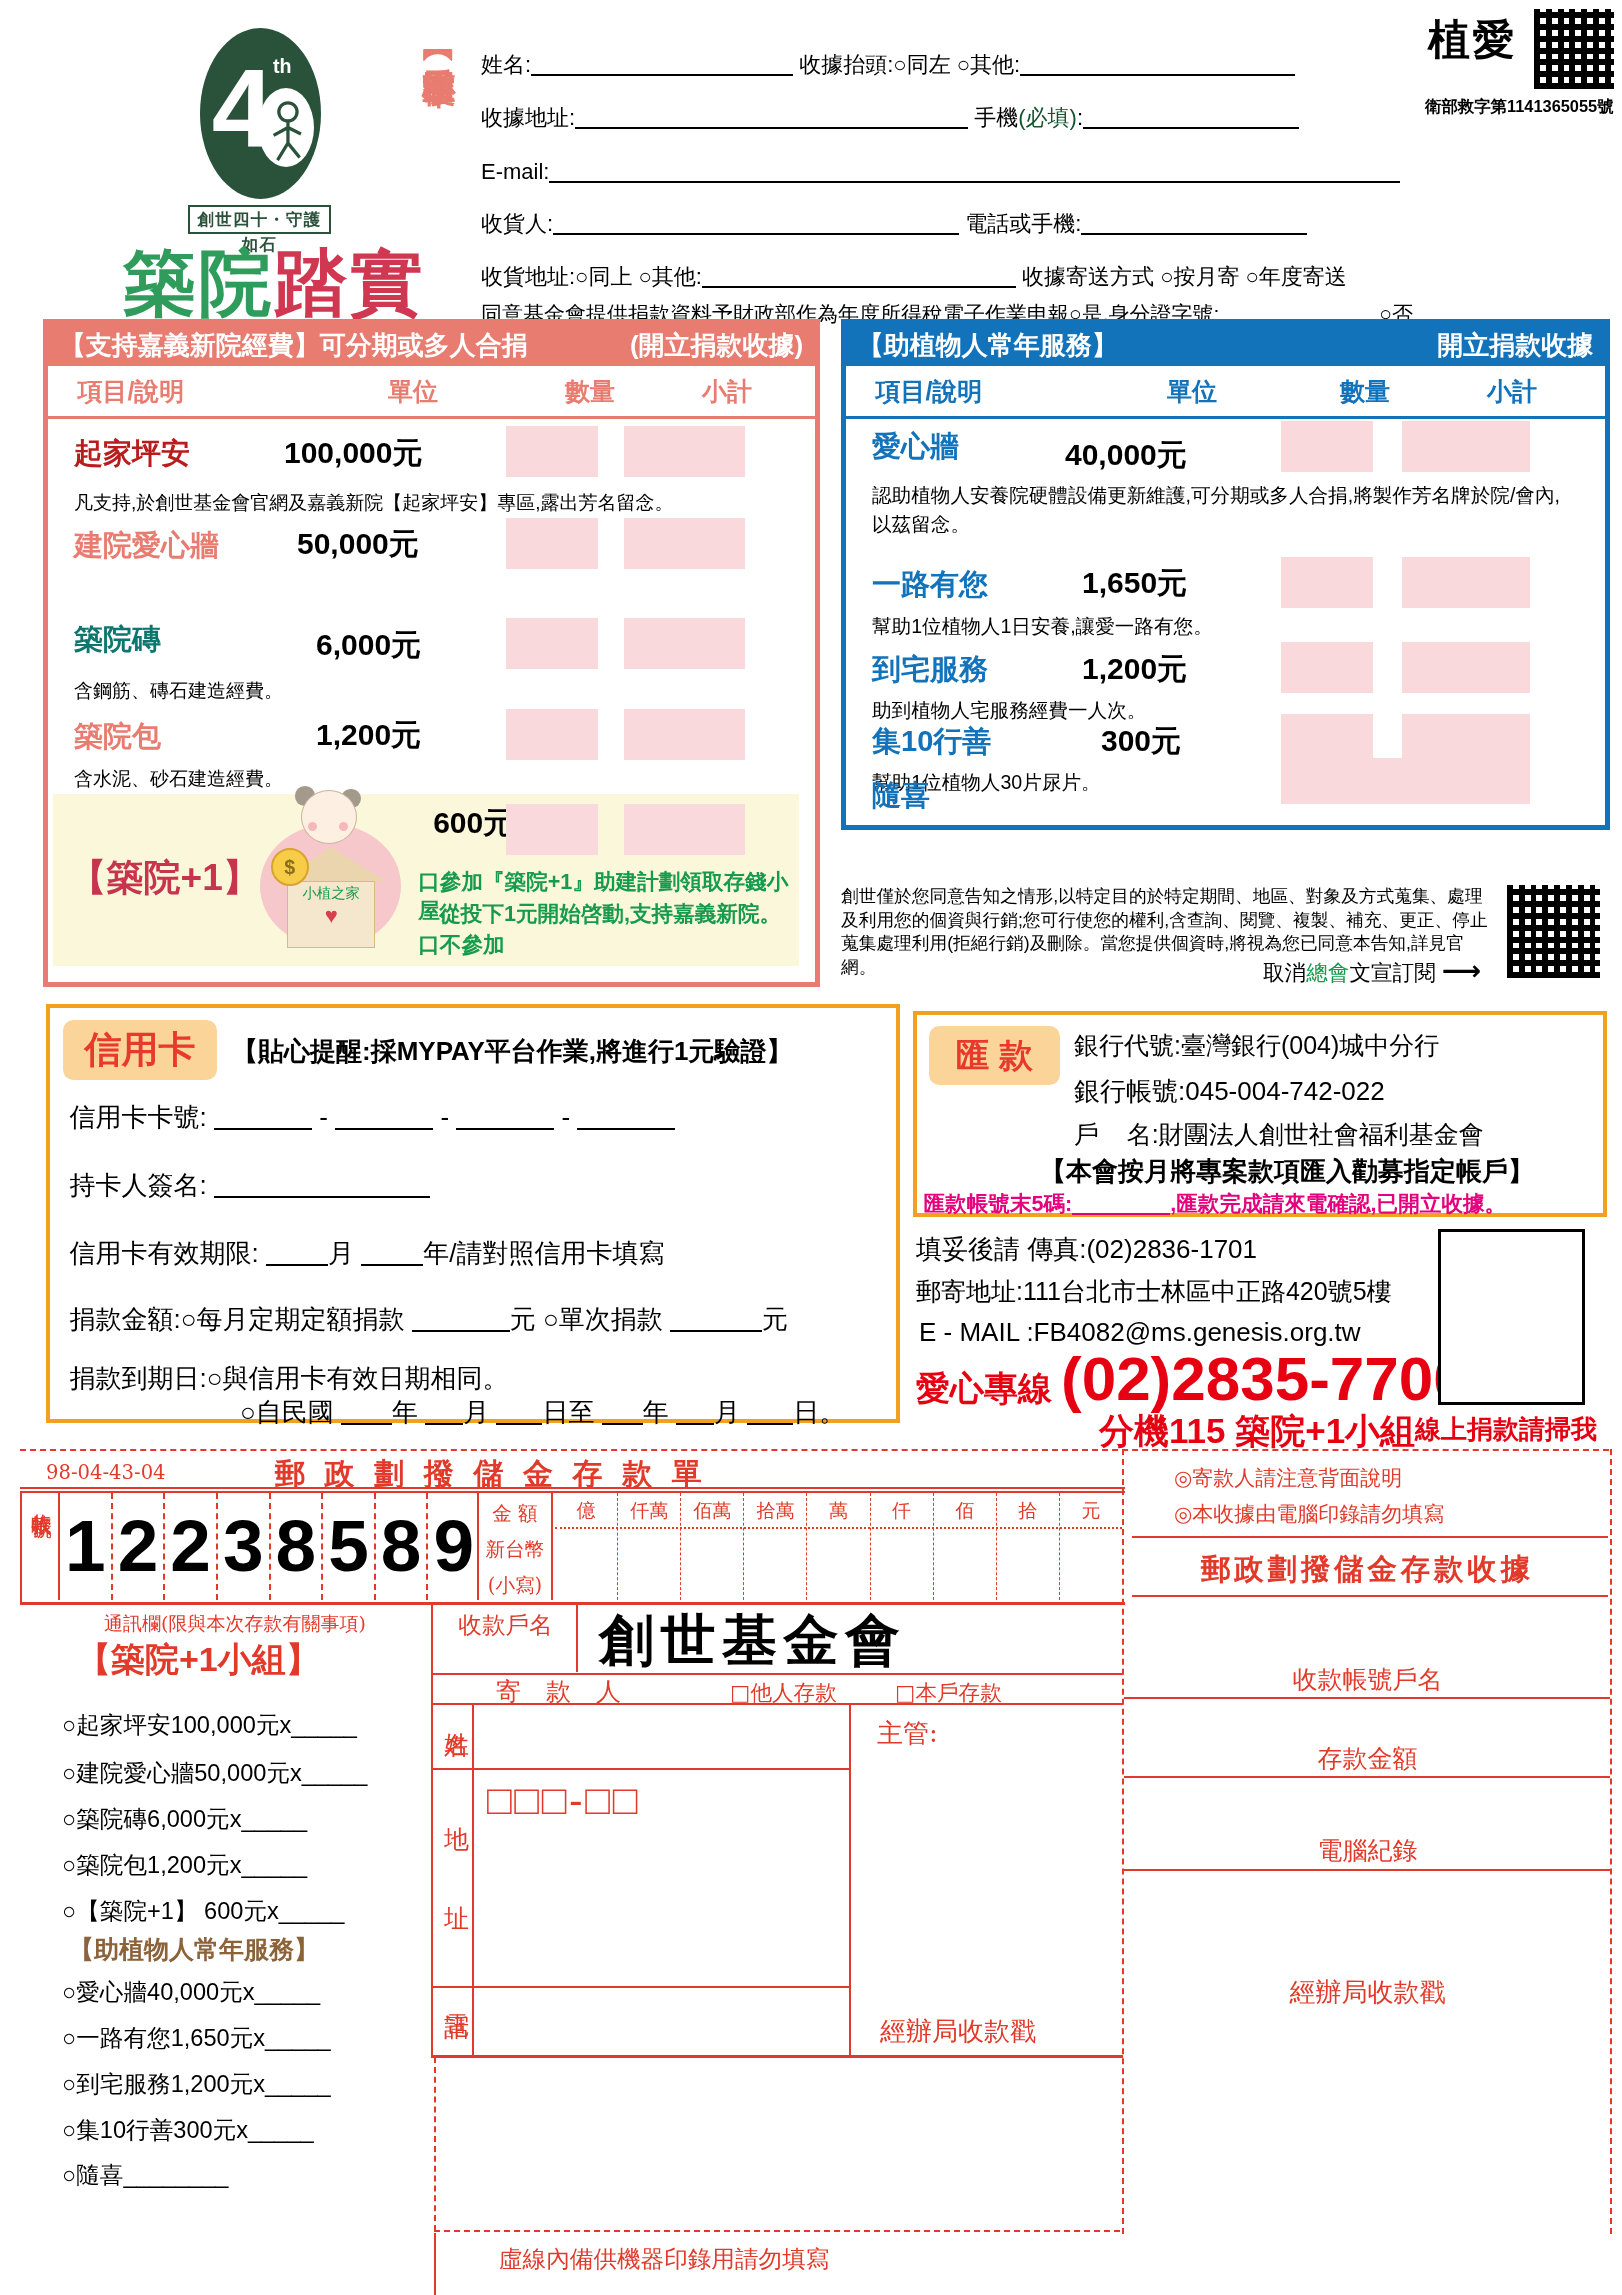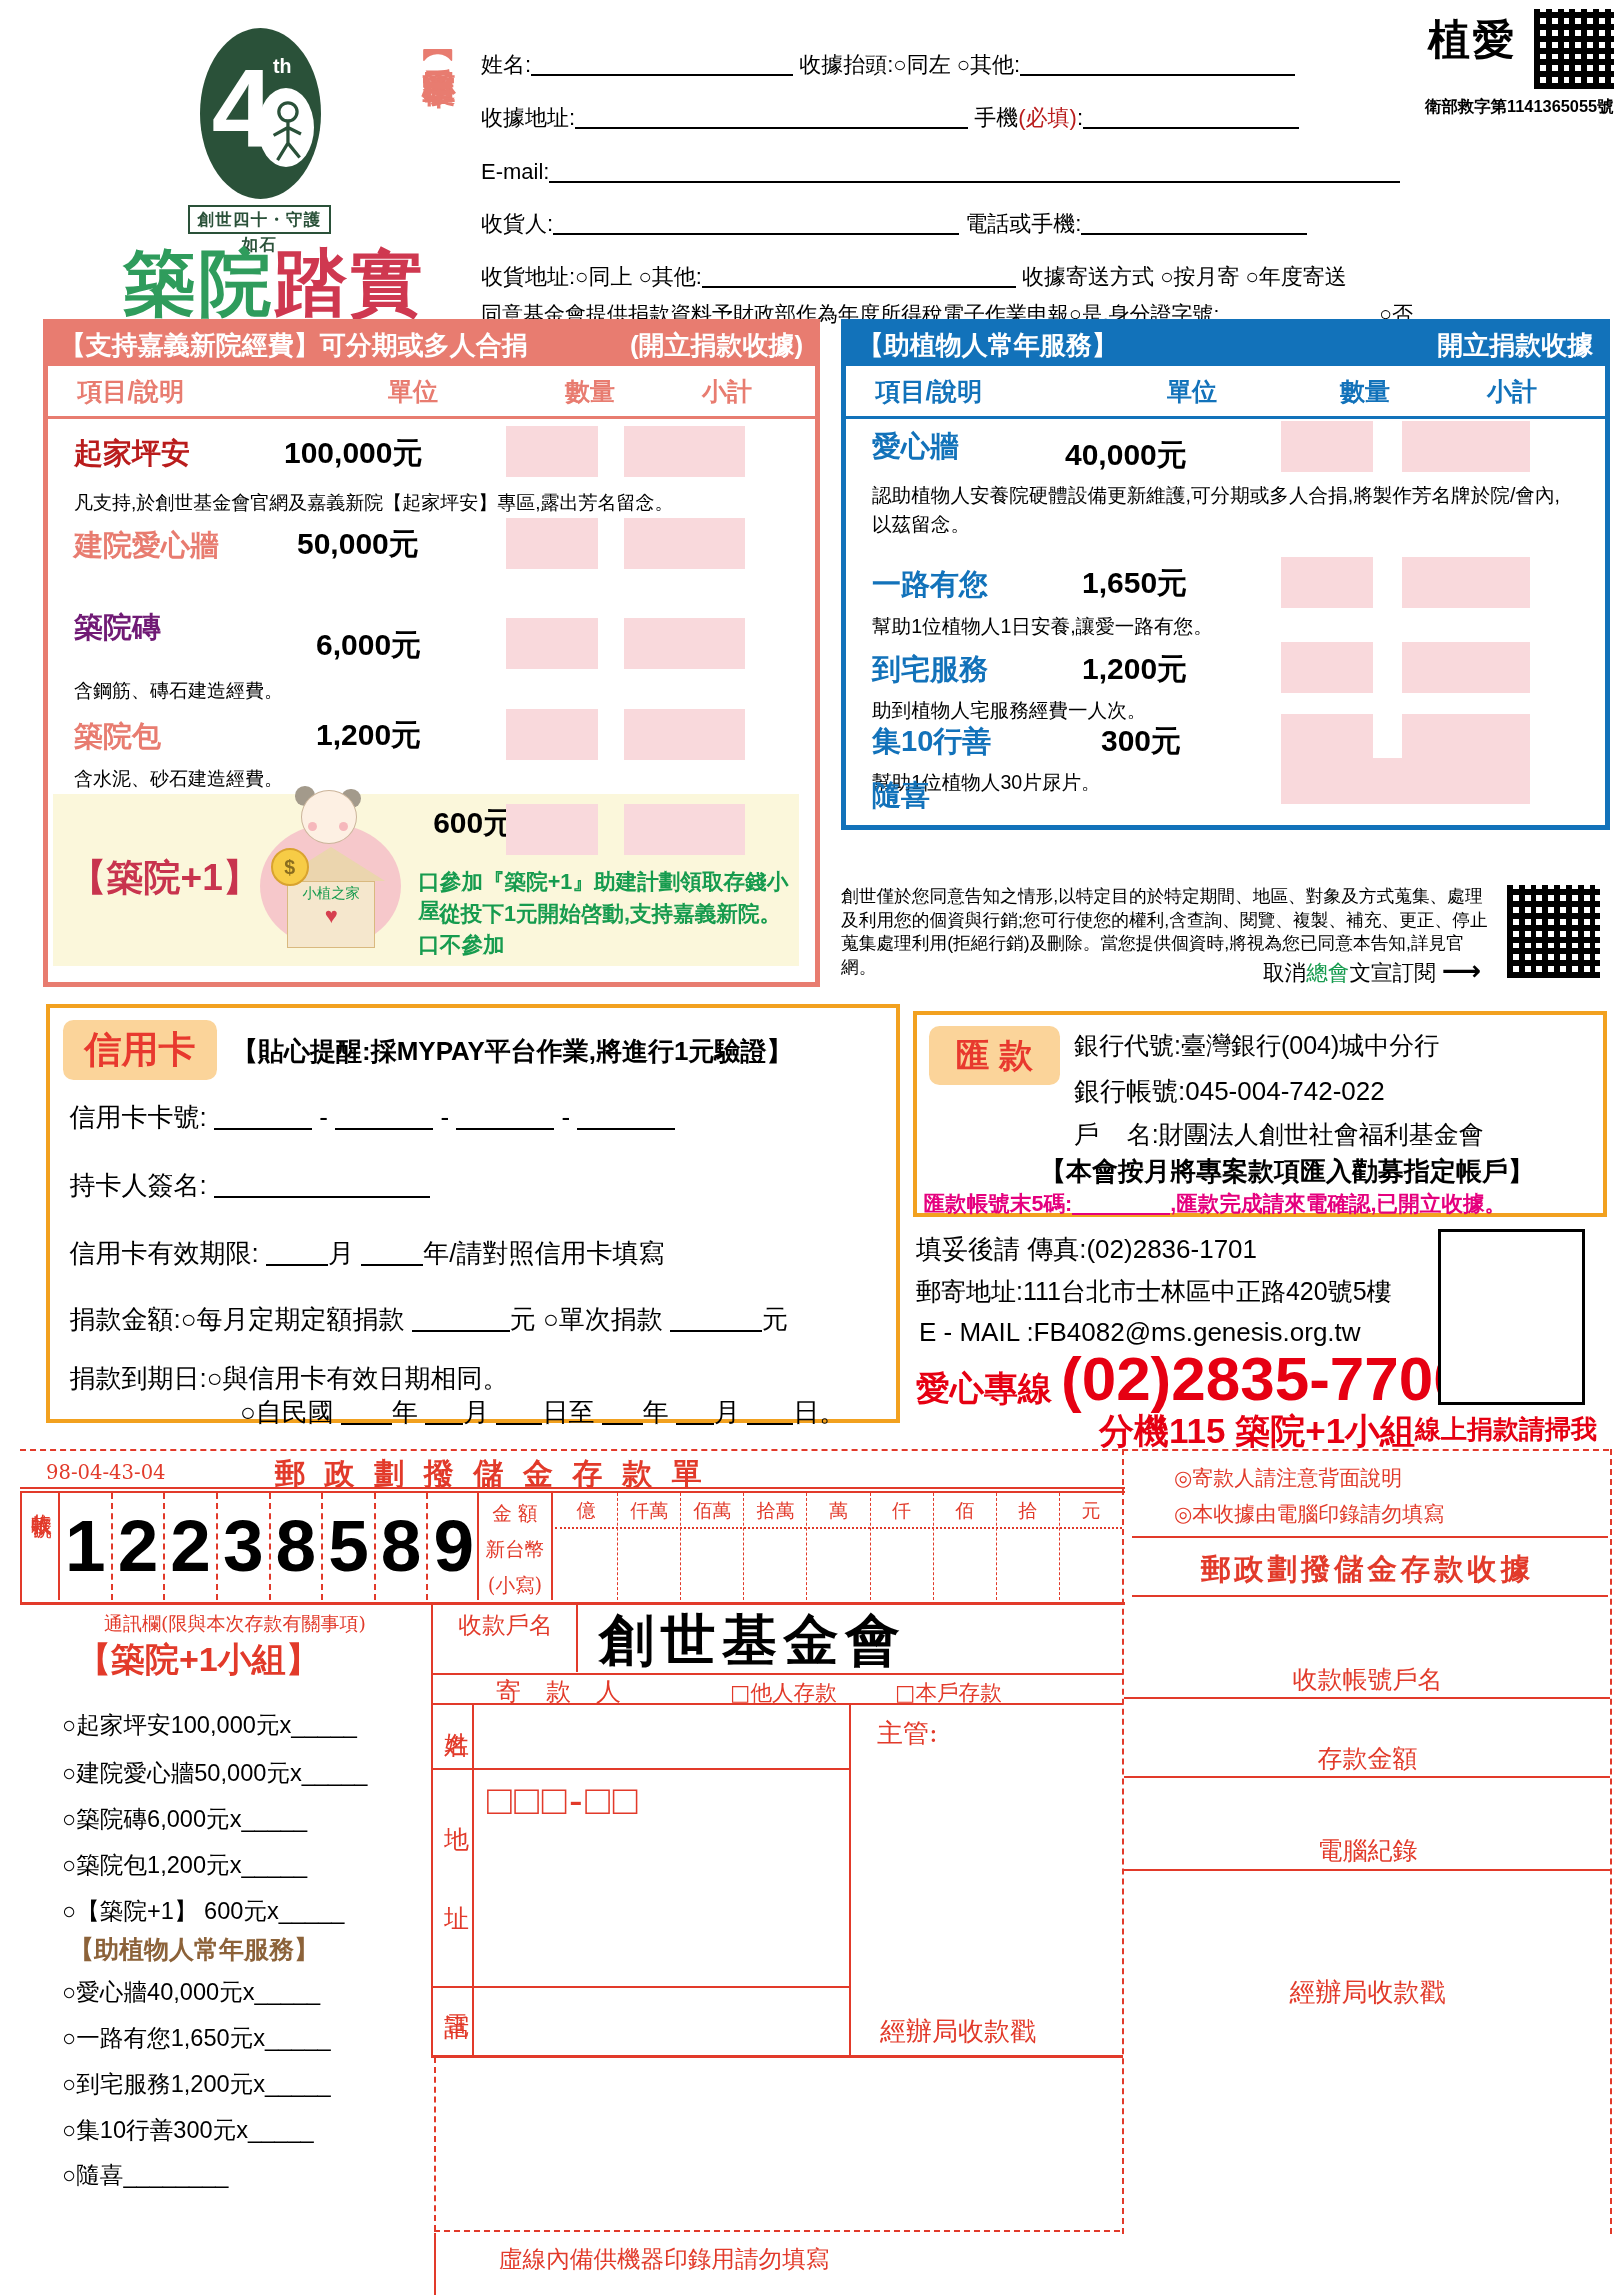--- a/index.html
+++ b/index.html
@@ -79,21 +79,21 @@
   <div class="brand">植愛</div>
   <div class="abs qr" style="left:1534px;top:9.2px;width:80px;height:80px;"></div>
   <div class="regno">衛部救字第1141365055號</div>
 
   <div class="fline" style="top:50px">
     <span>姓名:</span><span class="blank" style="width:262px"></span>
     <span>收據抬頭:○同左 ○其他:</span><span class="blank" style="width:275px"></span>
   </div>
   <div class="fline" style="top:103px">
     <span>收據地址:</span><span class="blank" style="width:393px"></span>
-    <span>手機</span><span style="color:#b91c1c">(必填)</span><span>:</span><span class="blank" style="width:216px"></span>
+    <span>手機</span><span style="color:#14532d">(必填)</span><span>:</span><span class="blank" style="width:216px"></span>
   </div>
   <div class="fline" style="top:157px">
     <span>E-mail:</span><span class="blank" style="width:851px"></span>
   </div>
   <div class="fline" style="top:209px">
     <span>收貨人:</span><span class="blank" style="width:406px"></span>
     <span>電話或手機:</span><span class="blank" style="width:226px"></span>
   </div>
   <div class="fline" style="top:262px">
     <span>收貨地址:○同上 ○其他:</span><span class="blank" style="width:314px"></span>
@@ -121,21 +121,21 @@
     <div class="iprice" style="left:236px;top:109px">100,000元</div>
     <div class="pbox" style="left:458px;top:102px;width:92px"></div>
     <div class="pbox" style="left:576px;top:102px;width:121px"></div>
     <div class="idesc" style="left:26px;top:164px;width:720px">凡支持,於創世基金會官網及嘉義新院【起家坪安】專區,露出芳名留念。</div>
 
     <div class="iname" style="left:26px;top:202px;color:#E87C70">建院愛心牆</div>
     <div class="iprice" style="left:249px;top:200px">50,000元</div>
     <div class="pbox" style="left:458px;top:194px;width:92px"></div>
     <div class="pbox" style="left:576px;top:194px;width:121px"></div>
 
-    <div class="iname" style="left:26px;top:284px;color:#701a75">築院磚</div>
+    <div class="iname" style="left:26px;top:296px;color:#0f766e">築院磚</div>
     <div class="iprice" style="left:268px;top:301px">6,000元</div>
     <div class="pbox" style="left:458px;top:294px;width:92px"></div>
     <div class="pbox" style="left:576px;top:294px;width:121px"></div>
     <div class="idesc" style="left:26px;top:352px;width:720px">含鋼筋、磚石建造經費。</div>
 
     <div class="iname" style="left:26px;top:393px;color:#E87C70">築院包</div>
     <div class="iprice" style="left:268px;top:391px">1,200元</div>
     <div class="pbox" style="left:458px;top:385px;width:92px"></div>
     <div class="pbox" style="left:576px;top:385px;width:121px"></div>
     <div class="idesc" style="left:26px;top:440px;width:720px">含水泥、砂石建造經費。</div>

